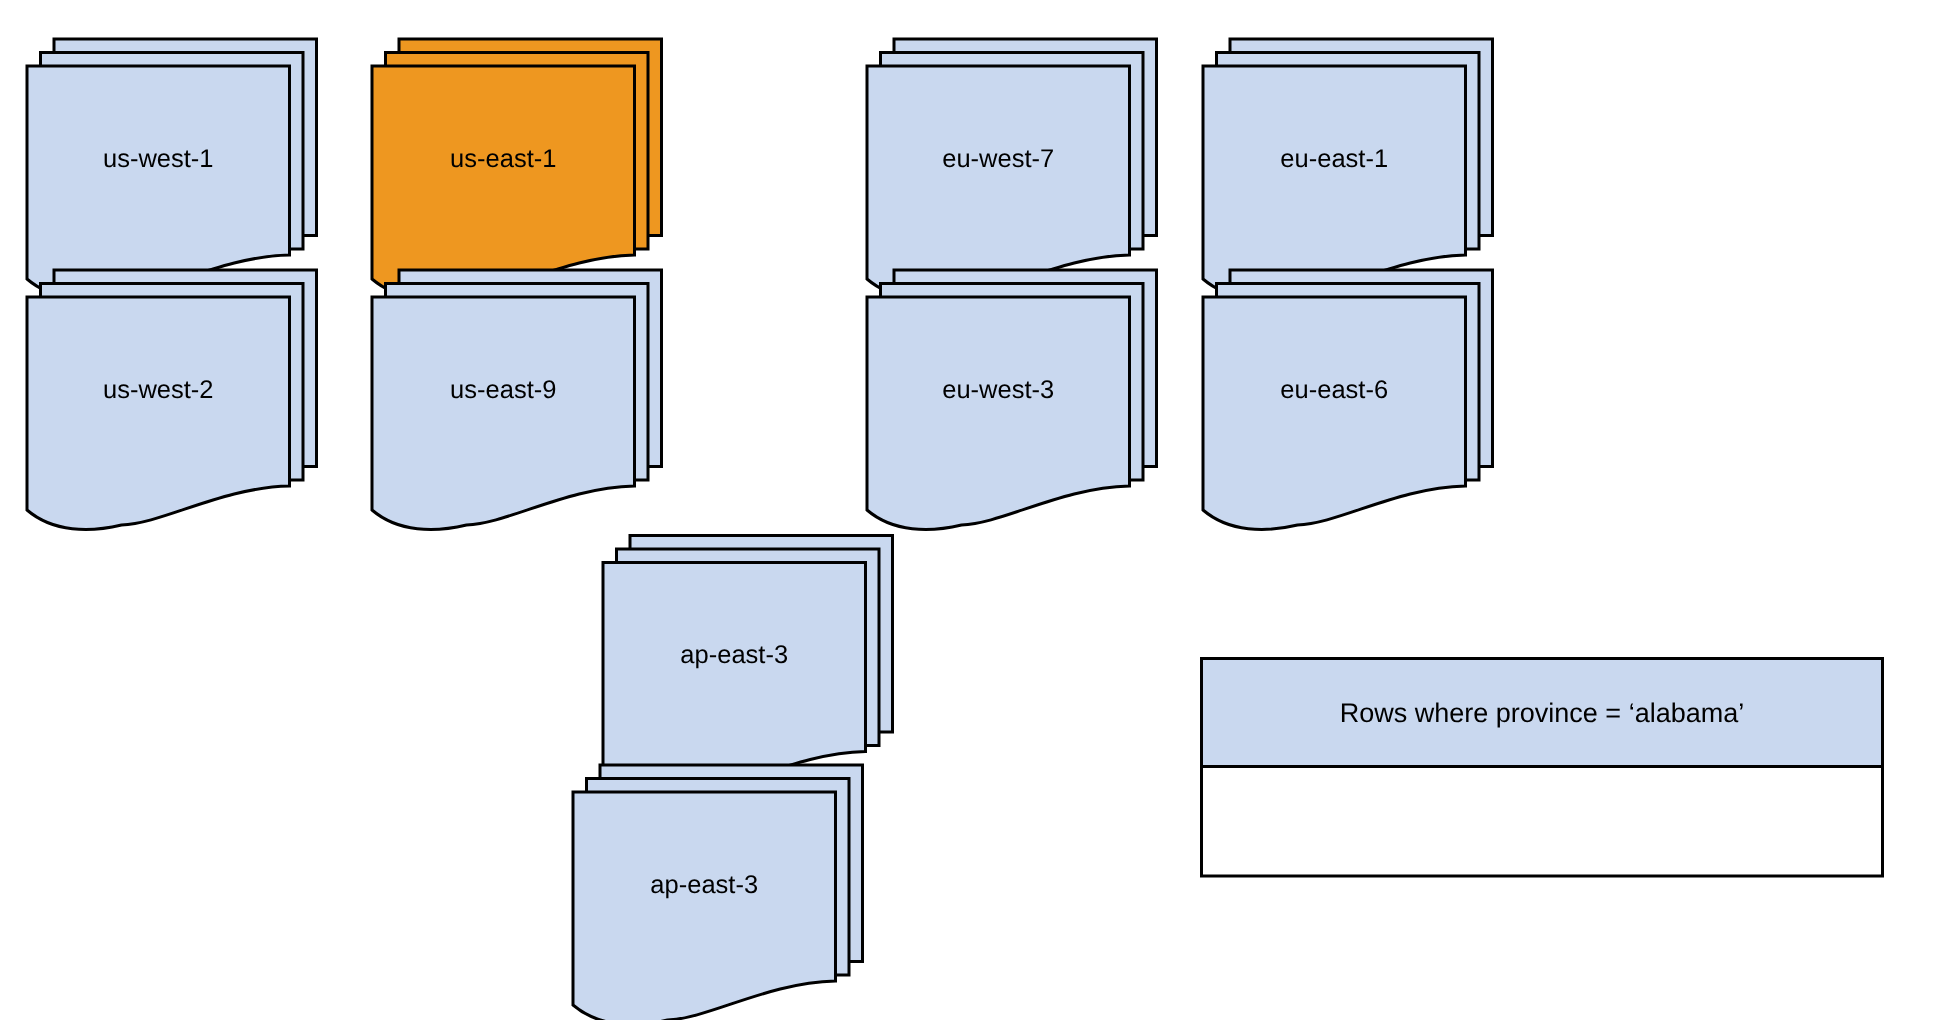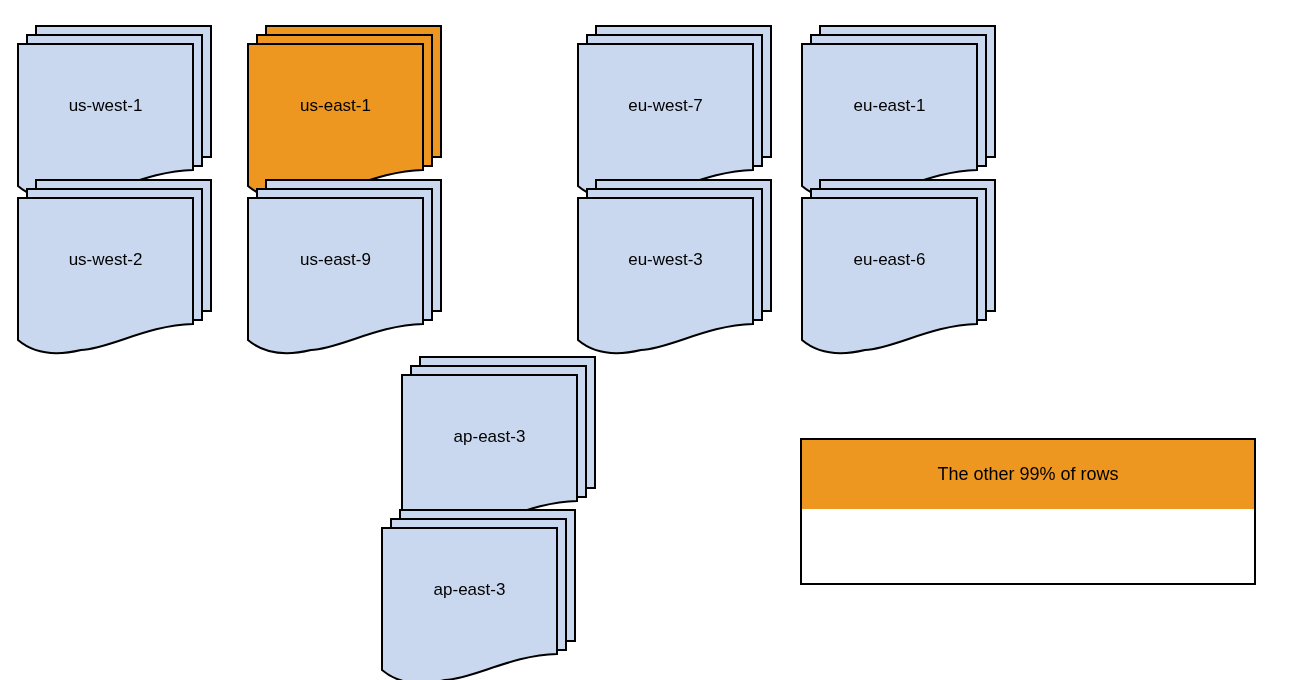--- a/index.html
+++ b/index.html
@@ -145,18 +145,18 @@
         <svg width="199" height="183" viewBox="0 0 199 183" style="left: 0px; top: -18px;">
           <path d="M 0 0 L 175 0 L 175 131 L 0 131 Z" transform="translate(18,0)" fill="#c9d8ef" stroke="#000000" stroke-width="2" stroke-linejoin="miter"></path>
           <path d="M 0 0 L 175 0 L 175 131 L 0 131 Z" transform="translate(9,9)" fill="#c9d8ef" stroke="#000000" stroke-width="2" stroke-linejoin="miter"></path>
           <path d="M 0 0 L 175 0 L 175 126 C 129.5 127 91 151 63 152 C 42 157 17.5 157 0 142 Z" transform="translate(0,18)" fill="#c9d8ef" stroke="#000000" stroke-width="2" stroke-linejoin="miter"></path>
         </svg>
         <div class="doc-label" style="top: 52px;">ap-east-3</div>
       </div>
     </div>
 
   <div class="legend" id="legend" style="left: 800px; top: 438px; width: 456px; height: 147px;">
-    <div class="legend-row" id="legend-row-1" style="background: rgb(238, 151, 32); height: 69px;">
-      <span>The other 99% of rows</span>
+    <div class="legend-row top" id="legend-row-0" style="background: rgb(201, 216, 239); height: 72px;">
+      <span>Rows where province = ‘alabama’</span>
     </div>
   </div>
 
 </div>
 
 </body></html>

